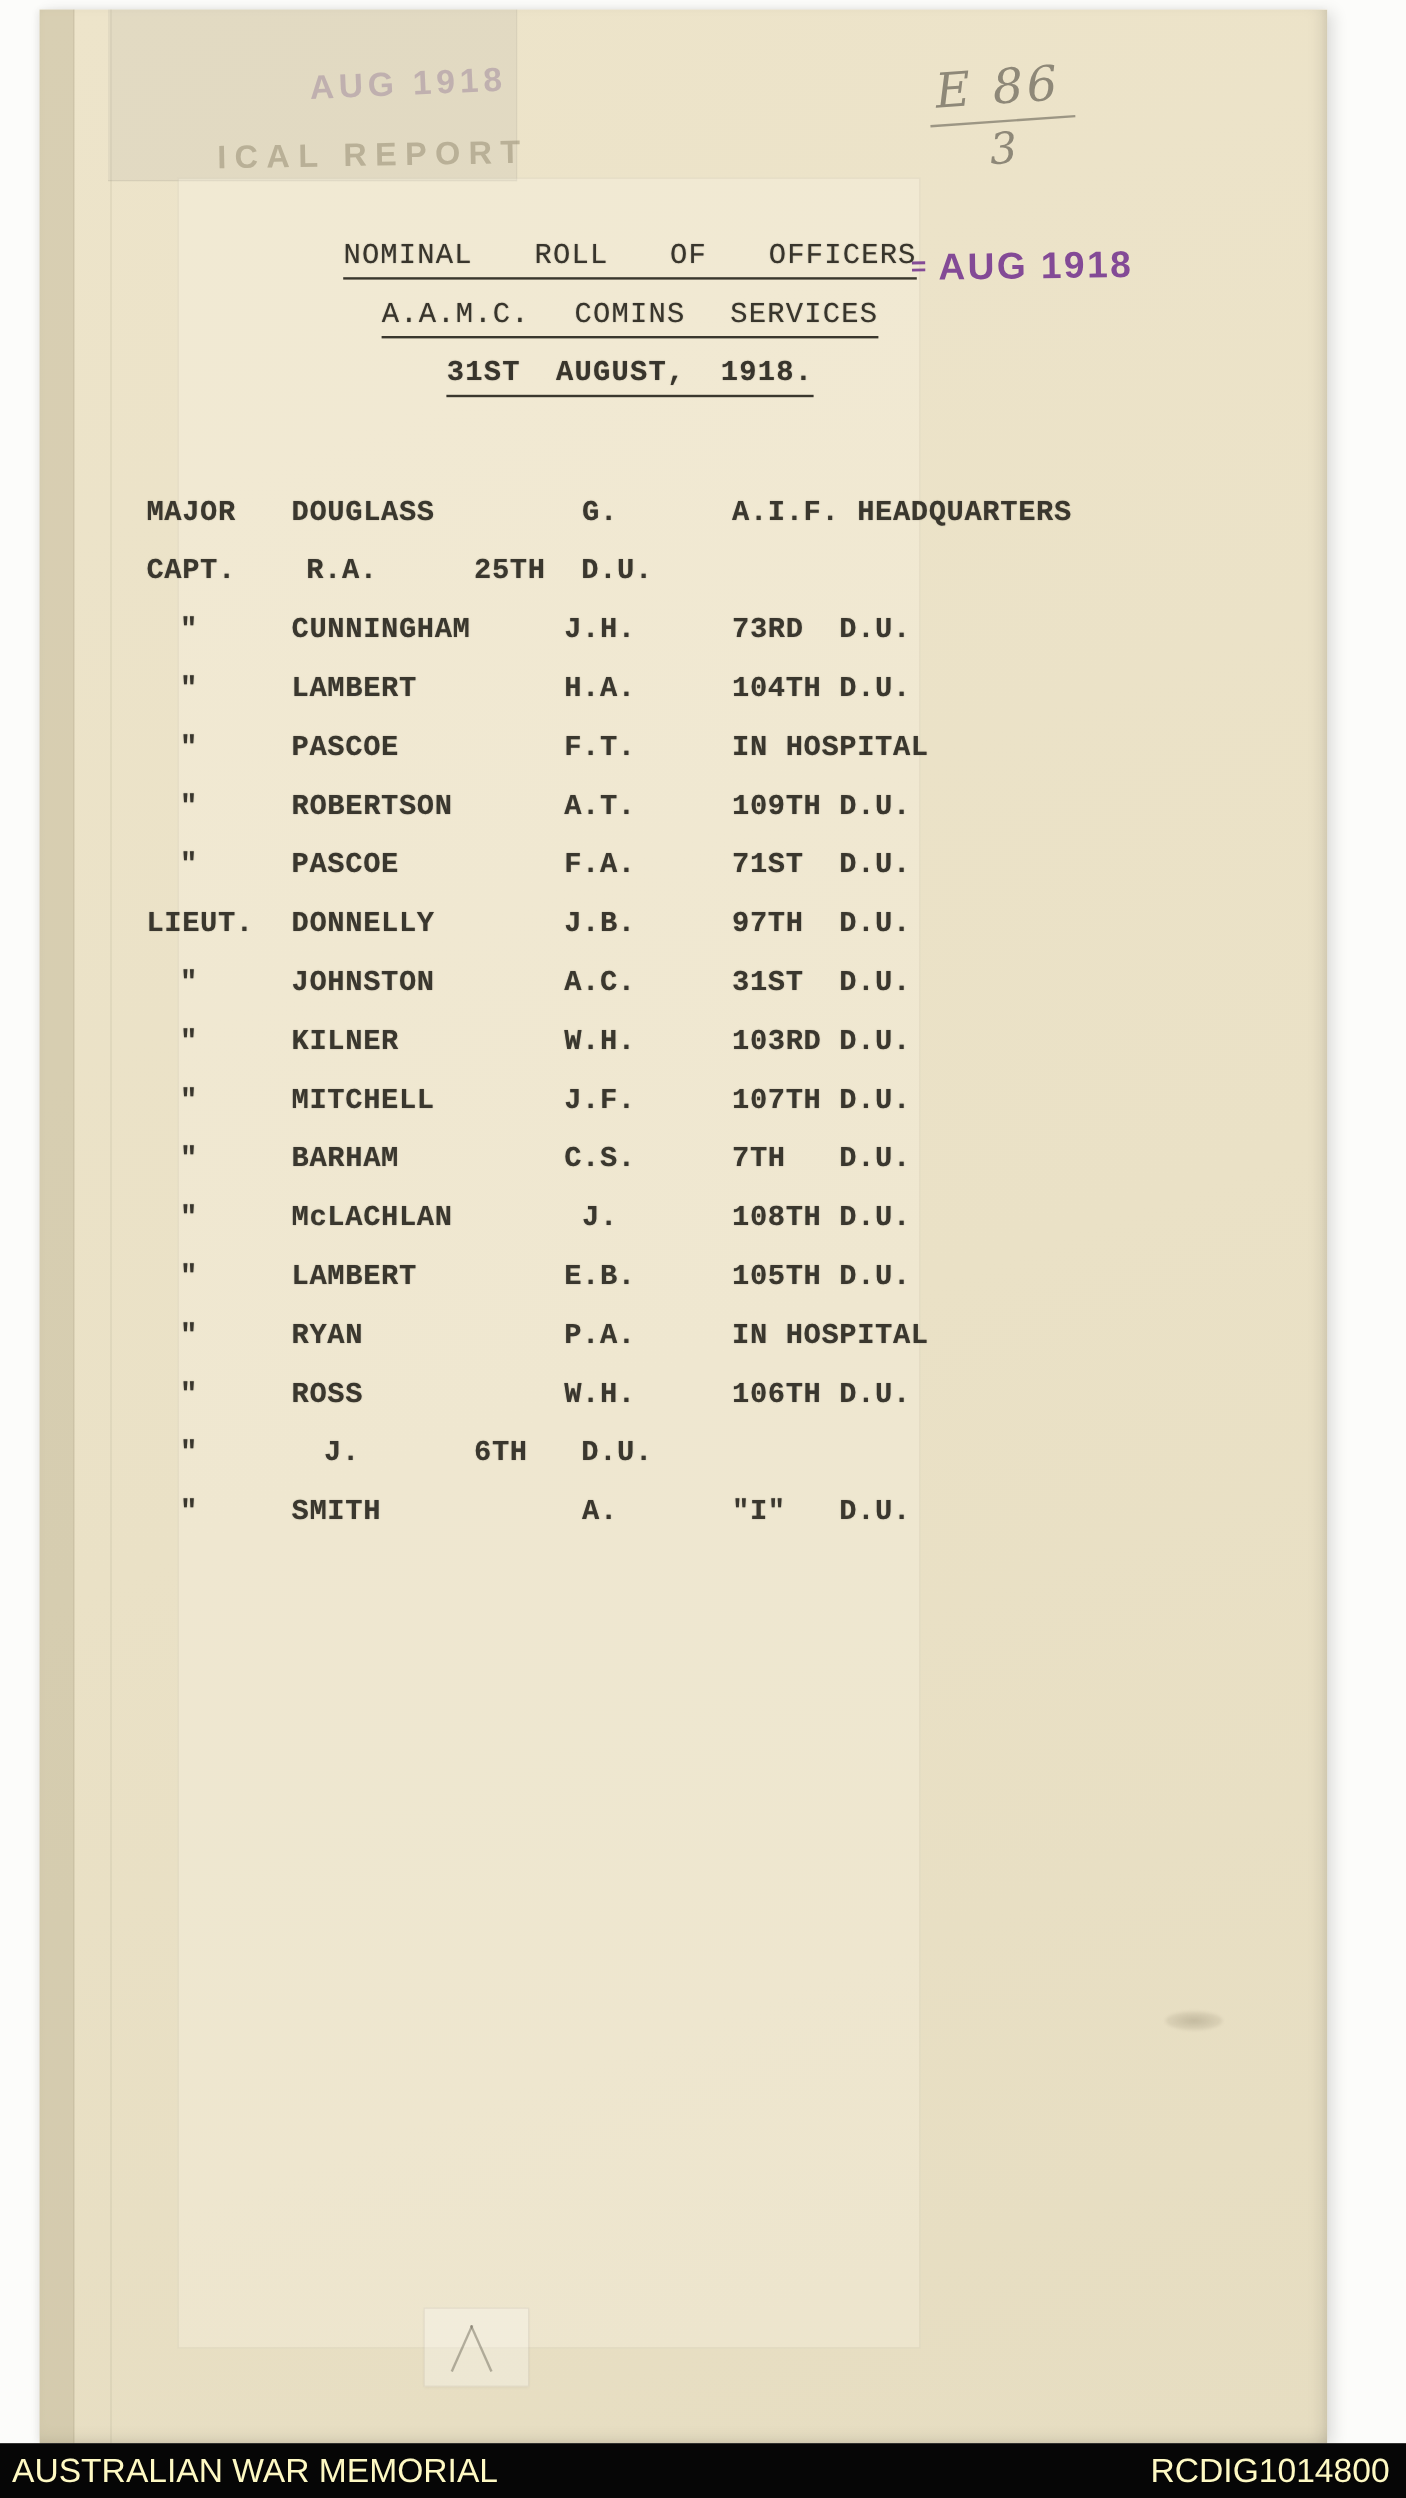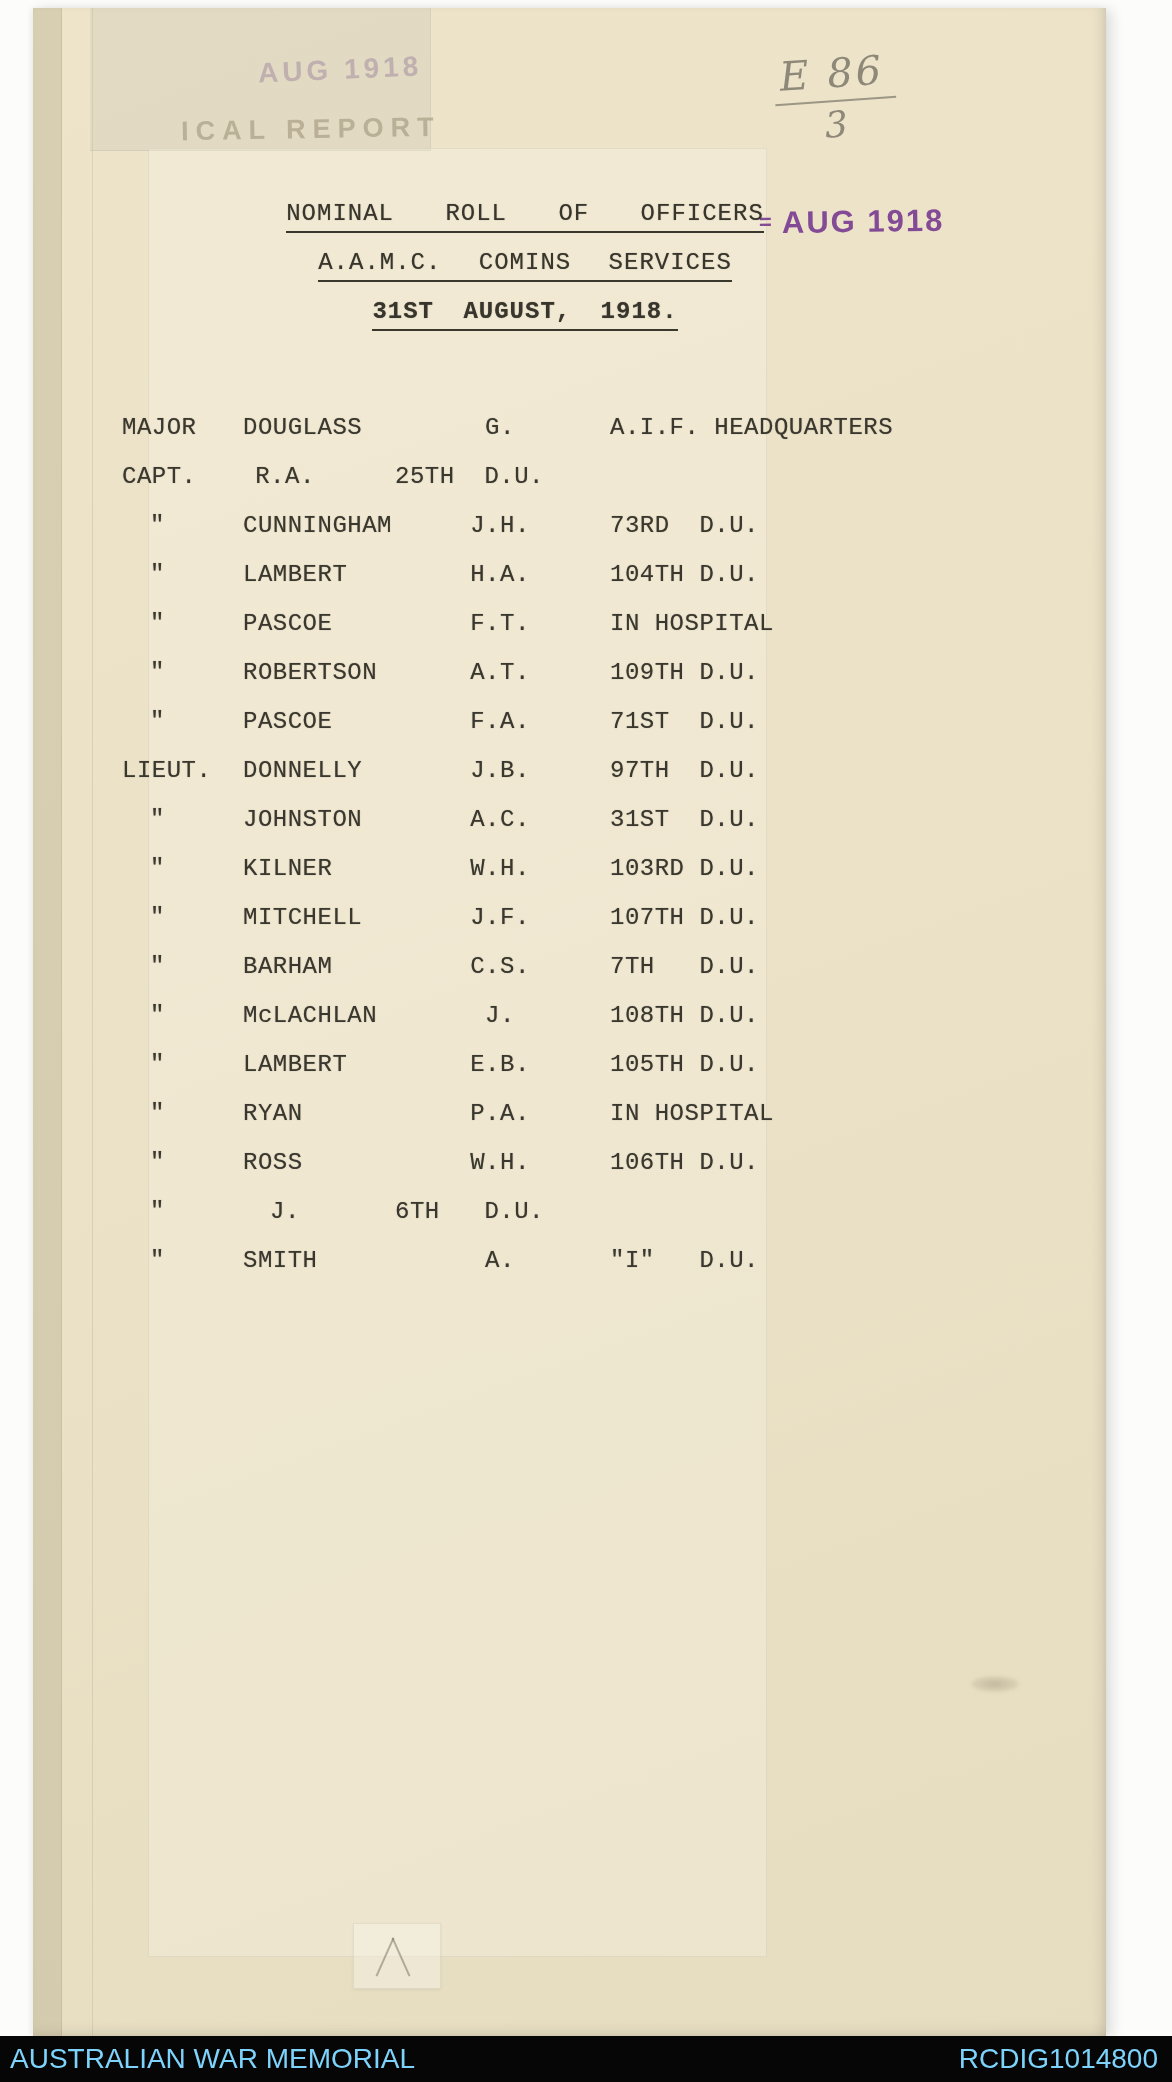--- a/index.html
+++ b/index.html
@@ -146,20 +146,21 @@
 
   
   .roll {
     position: absolute;
     left: 77px; top: 395px;
     width: 900px;
     color: #3a372e;
     font-size: 24px;
     letter-spacing: 0.5px;
     text-shadow: 0 0 1px rgba(58,55,46,0.5);
+    font-weight: bold;
   }
   .roll-row {
     display: flex;
     height: 49px;
     line-height: 49px;
     white-space: nowrap;
   }
   .cell-rank {
     width: 133px;
     padding-left: 12px;
@@ -201,21 +202,21 @@
     left: 0; bottom: 0;
     width: 100%; height: 46px;
     background: #060606;
     display: flex;
     justify-content: space-between;
     align-items: center;
     box-sizing: border-box;
     padding: 0 14px 0 10px;
     font-family: "Liberation Sans", sans-serif;
     font-size: 28px;
-    color: #7dd3fc;
+    color: #fef9c3;
   }
 </style>
 </head>
 <body>
 
 <div class="canvas">
 
   <div class="paper">
 
     <div class="left-band"></div>

